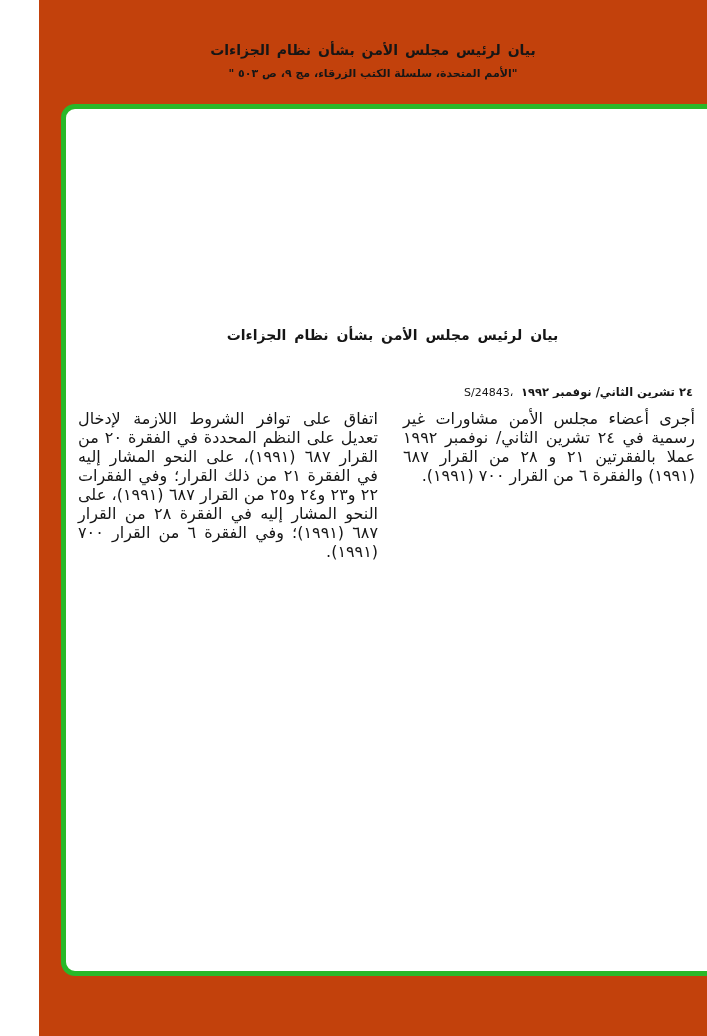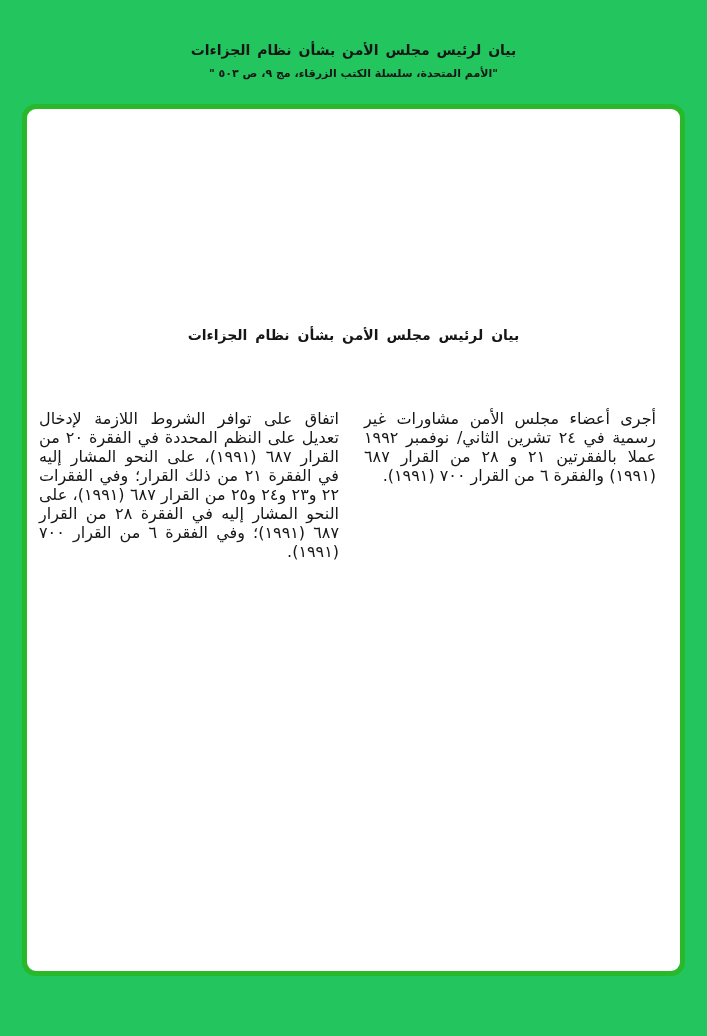--- a/index.html
+++ b/index.html
@@ -4,21 +4,21 @@
 <style>
   * { margin: 0; padding: 0; box-sizing: border-box; }
   html, body { background: #ffffff; }
   body {
     width: 707px; height: 1036px;
     position: relative;
     font-family: "DejaVu Sans", sans-serif;
     color: #161616;
     overflow: hidden;
   }
-  .page { position: absolute; inset: 0; background: #22c55e; }
+  .page { position: absolute; inset: 0; background: #c2410c; margin-left: 39px; }
 
   .header-title {
     position: absolute; top: 42px; left: 0; width: 100%;
     text-align: center; direction: rtl;
     font-size: 14px; font-weight: bold;
     word-spacing: 2px;
   }
   .header-sub {
     position: absolute; top: 67px; left: 0; width: 100%;
     text-align: center; direction: rtl;
@@ -68,20 +68,24 @@
 <div class="page">
 
   <div class="header-title">بيان لرئيس مجلس الأمن بشأن نظام الجزاءات</div>
 
   <div class="header-sub">"الأمم المتحدة، سلسلة الكتب الزرقاء، مج ٩، ص ٥٠٣ "</div>
 
   <div class="green-box" style="border-color: rgb(41, 184, 41);">
 
     <div class="doc-title">بيان لرئيس مجلس الأمن بشأن نظام الجزاءات</div>
 
+    <div class="date-line">
+      <span class="symbol">S/24843،</span>
+      <span class="date">٢٤ تشرين الثاني/ نوفمبر ١٩٩٢</span>
+    </div>
 
     <div class="col col-right">
       <p>أجرى أعضاء مجلس الأمن مشاورات غير رسمية في ٢٤ تشرين الثاني/ نوفمبر ١٩٩٢ عملا بالفقرتين ٢١ و ٢٨ من القرار ٦٨٧ (١٩٩١) والفقرة ٦ من القرار ٧٠٠ (١٩٩١).</p>
     </div>
 
     <div class="col col-left">
       <p>اتفاق على توافر الشروط اللازمة لإدخال تعديل على النظم المحددة في الفقرة ٢٠ من القرار ٦٨٧ (١٩٩١)، على النحو المشار إليه في الفقرة ٢١ من ذلك القرار؛ وفي الفقرات ٢٢ و٢٣ و٢٤ و٢٥ من القرار ٦٨٧ (١٩٩١)، على النحو المشار إليه في الفقرة ٢٨ من القرار ٦٨٧ (١٩٩١)؛ وفي الفقرة ٦ من القرار ٧٠٠ (١٩٩١).</p>
     </div>
 
   </div>

